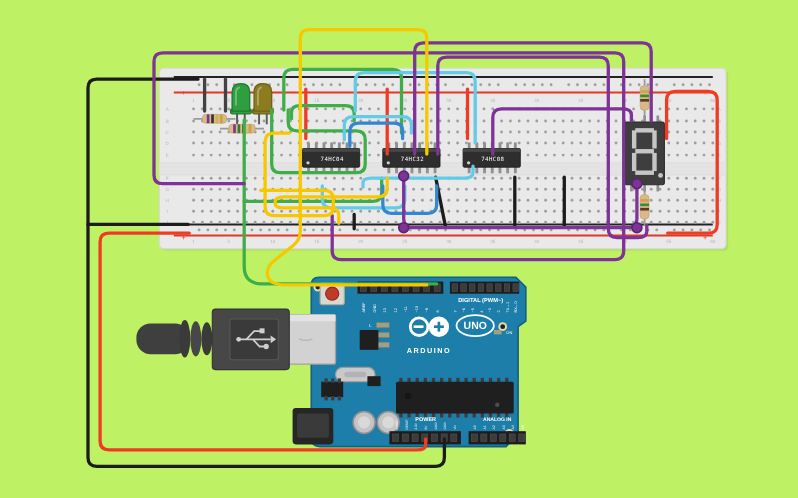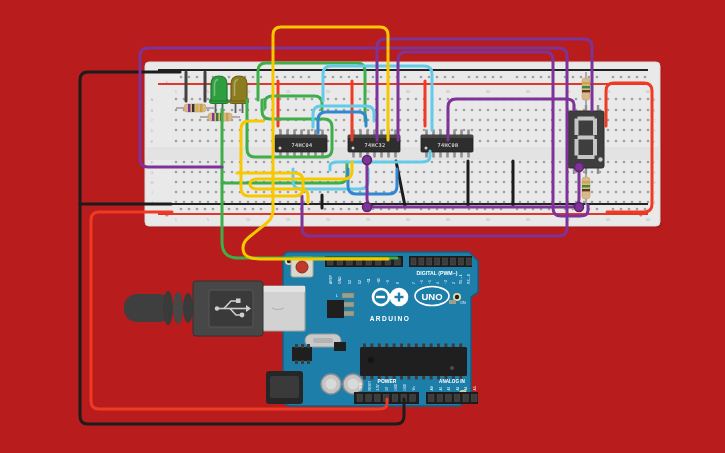--- a/index.html
+++ b/index.html
@@ -1,16 +1,16 @@
 <!DOCTYPE html>
 <html><head>
 <meta charset="utf-8">
 <style>
   html,body{margin:0;padding:0;background:#ffffff;}
-  .stage{position:relative;width:725px;height:453px;background:#b91c1c;overflow:hidden;
+  .stage{position:relative;width:725px;height:453px;background:#bef264;overflow:hidden;
          font-family:"Liberation Sans", sans-serif;}
   svg{position:absolute;left:0;top:0;}
   text{user-select:none;}
 </style>
 </head>
 <body>
 
 <div class="stage">
   <svg id="scene" width="725" height="453" viewBox="0 0 725 453" xmlns="http://www.w3.org/2000/svg">
       <g>

